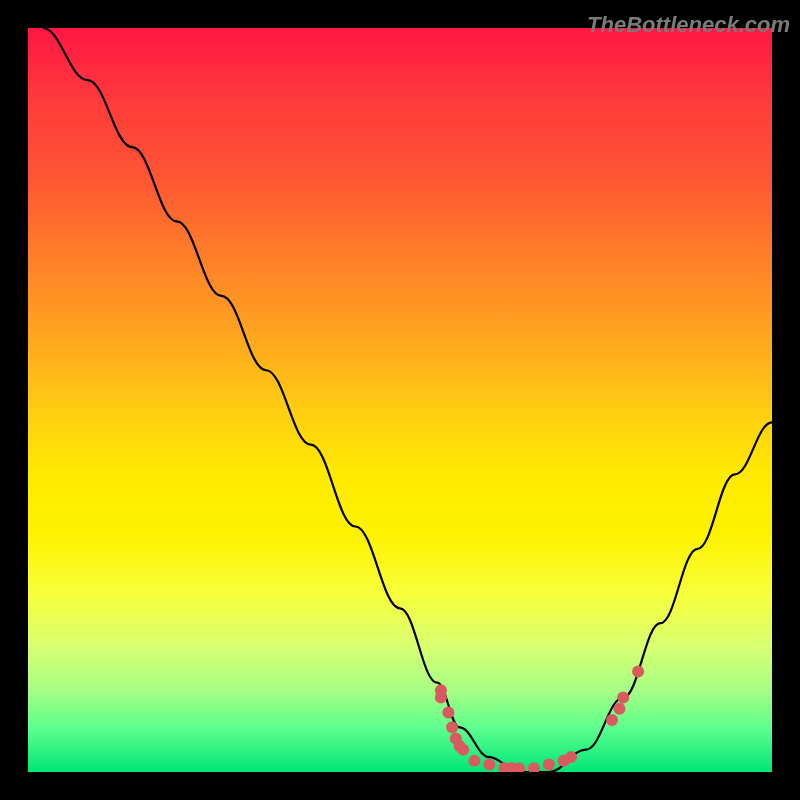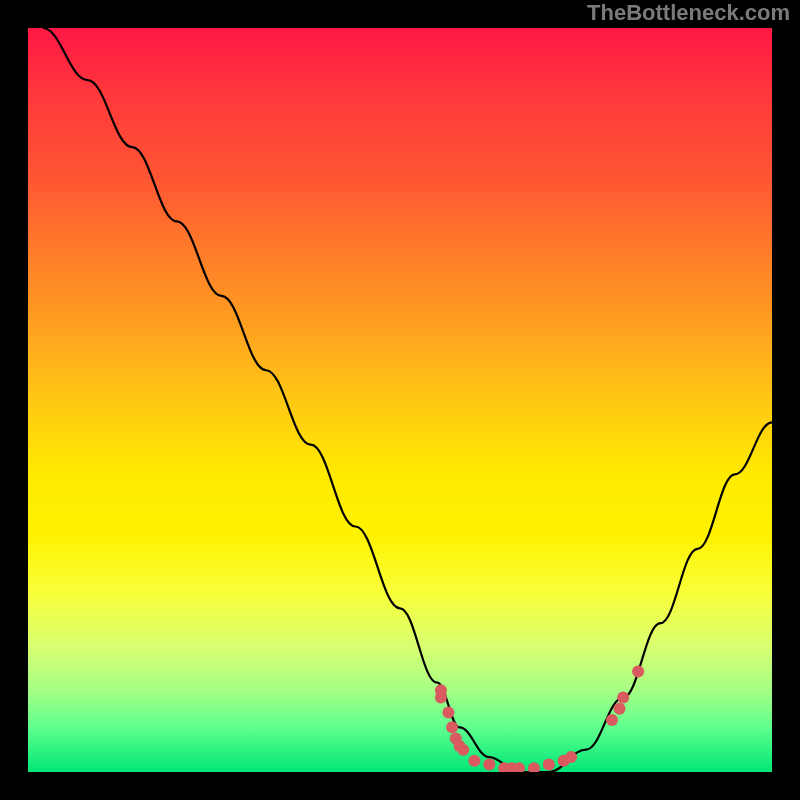--- a/index.html
+++ b/index.html
@@ -1,17 +1,17 @@
 <!DOCTYPE html>
 <html><head>
 <meta charset="utf-8">
 <style>
 * { margin: 0; padding: 0; box-sizing: border-box; }
 body { width: 800px; height: 800px; background: #000; font-family: Arial, sans-serif; position: relative; overflow: hidden; }
-.watermark { position: absolute; top: 0; right: 10px; color: #7a7a7a; font-size: 22px; font-weight: bold; z-index: 10; }
+.watermark { position: absolute; top: 12px; right: 10px; color: #7a7a7a; font-size: 22px; font-weight: bold; z-index: 10; font-style: italic; }
 .chart-area { position: absolute; top: 28px; left: 28px; width: 744px; height: 744px; }
 .gradient-bg { position: absolute; top: 0; left: 0; width: 100%; height: 100%; background: linear-gradient(to bottom,
   #ff1744 0%,
   #ff3b3b 10%,
   #ff5533 20%,
   #ff7c2a 30%,
   #ffa020 40%,
   #ffc814 50%,
   #ffea00 60%,
   #fff200 68%,

